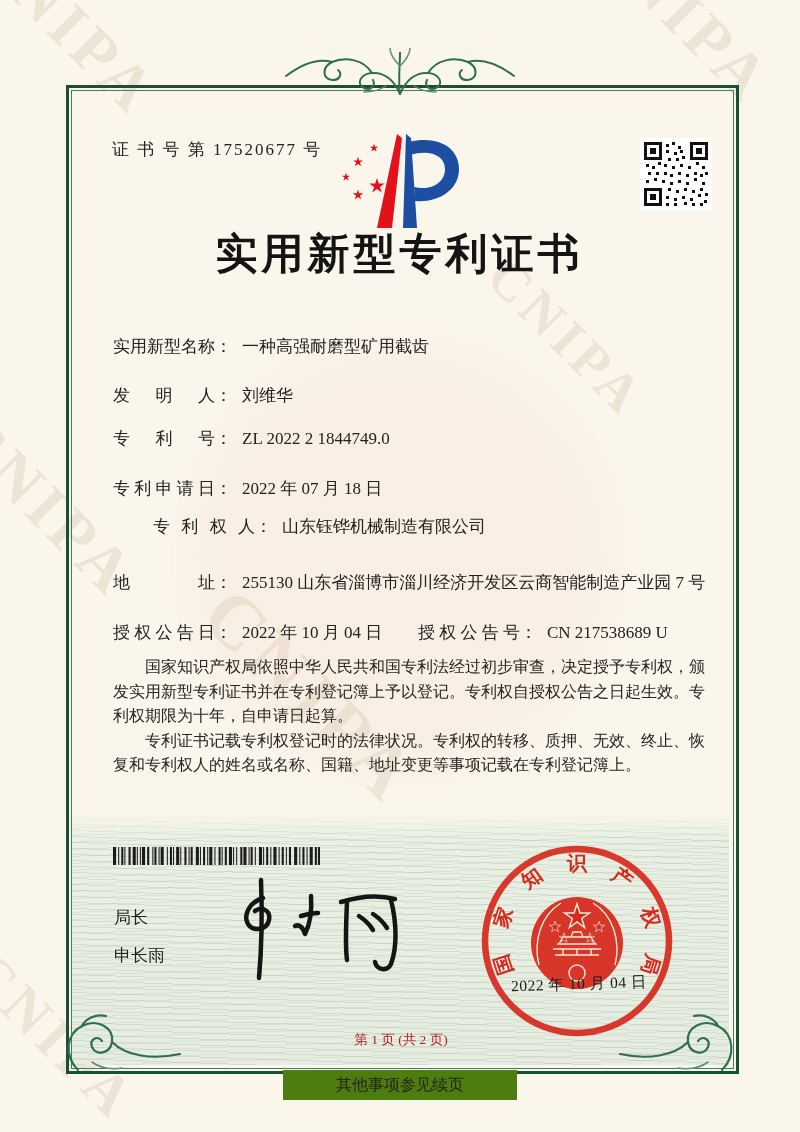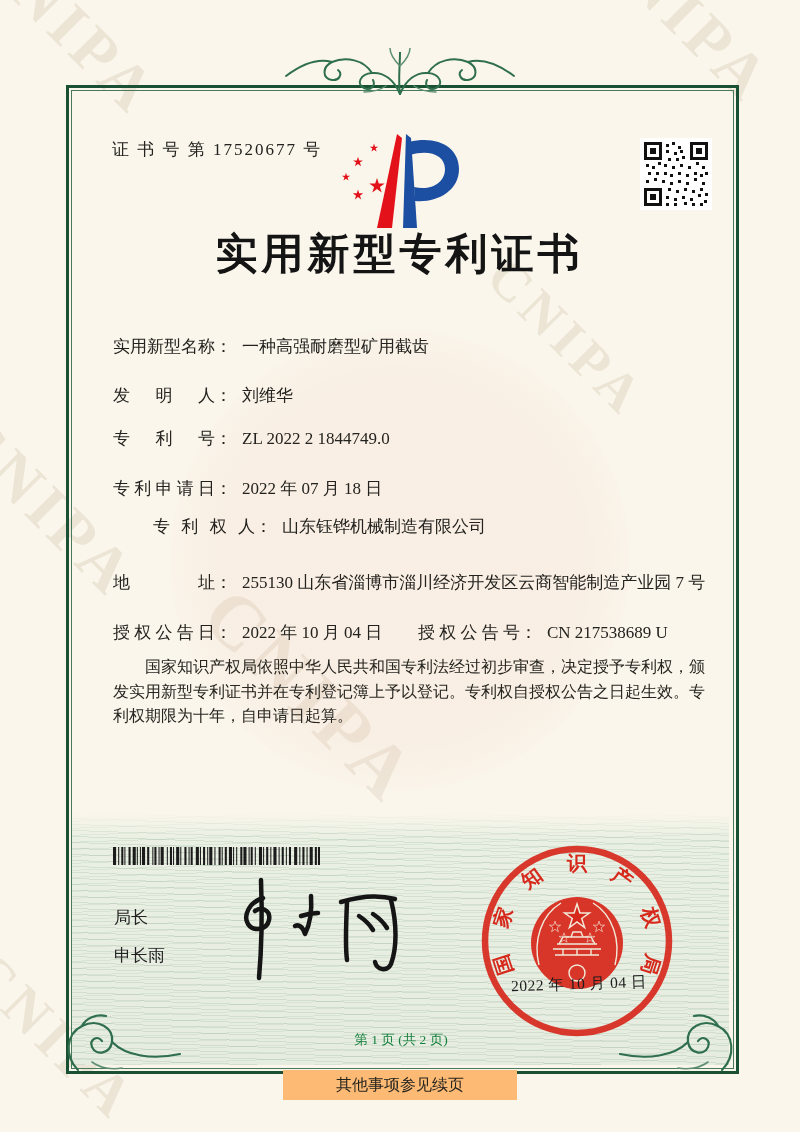--- a/index.html
+++ b/index.html
@@ -61,22 +61,22 @@
   .sc1{left:11px;top:62px;transform:rotate(-72deg);}
   .sc2{left:40px;top:22px;transform:rotate(-36deg);}
   .sc3{left:86px;top:7px;}
   .sc4{left:132px;top:22px;transform:rotate(36deg);}
   .sc5{left:161px;top:62px;transform:rotate(72deg);}
   .sc6{left:161px;top:110px;transform:rotate(108deg);}
   .seal-date{position:absolute;left:18px;top:131px;width:164px;text-align:center;font-size:15.5px;
       color:#1c1c1c;letter-spacing:0.5px;transform:rotate(-2deg);}
   
   .page-footer{position:absolute;left:66px;top:1031px;width:670px;text-align:center;
-      font-size:13.5px;color:#15803d;}
-  .continuation{position:absolute;left:283px;top:1070px;width:234px;height:30px;background:#fdba74;
+      font-size:13.5px;color:#b91c1c;}
+  .continuation{position:absolute;left:283px;top:1070px;width:234px;height:30px;background:#4d7c0f;
       text-align:center;line-height:30px;font-size:16px;color:#26251f;}
   .ornament{position:absolute;}
   .orn-top{left:278px;top:46px;}
   .orn-bl{left:56px;top:1012px;}
   .orn-br{left:604px;top:1012px;transform:scaleX(-1);}
 </style>
 </head>
 <body>
 
 <div class="page">
@@ -210,20 +210,21 @@
     <span class="fvalue">2022 年 10 月 04 日</span>
   </div>
   <div class="row r7b">
     <span class="flabel">授权公告号</span>
       <span class="fcolon">：</span>
     <span class="fvalue">CN 217538689 U</span>
   </div>
 
   <div class="paras">
     <p>国家知识产权局依照中华人民共和国专利法经过初步审查，决定授予专利权，颁发实用新型专利证书并在专利登记簿上予以登记。专利权自授权公告之日起生效。专利权期限为十年，自申请日起算。</p>
+    <p>专利证书记载专利权登记时的法律状况。专利权的转移、质押、无效、终止、恢复和专利权人的姓名或名称、国籍、地址变更等事项记载在专利登记簿上。</p>
   </div>
 
   <svg class="barcode" width="207" height="18" viewBox="0 0 200 17" preserveAspectRatio="none">
     <path fill="#1b1b1b" d="M0,0h3v17h-3z M5,0h1v17h-1z M8,0h2v17h-2z M11,0h1v17h-1z M15,0h2v17h-2z M19,0h3v17h-3z
       M23,0h1v17h-1z M26,0h1v17h-1z M28,0h3v17h-3z M33,0h2v17h-2z M38,0h1v17h-1z M40,0h2v17h-2z M44,0h1v17h-1z
       M46,0h3v17h-3z M52,0h1v17h-1z M55,0h2v17h-2z M58,0h1v17h-1z M61,0h3v17h-3z M65,0h1v17h-1z M69,0h2v17h-2z
       M73,0h1v17h-1z M75,0h2v17h-2z M80,0h3v17h-3z M84,0h1v17h-1z M87,0h2v17h-2z M91,0h1v17h-1z M93,0h3v17h-3z
       M98,0h1v17h-1z M102,0h2v17h-2z M105,0h1v17h-1z M108,0h2v17h-2z M112,0h3v17h-3z M116,0h1v17h-1z M119,0h1v17h-1z
       M123,0h2v17h-2z M126,0h3v17h-3z M131,0h1v17h-1z M133,0h2v17h-2z M137,0h1v17h-1z M141,0h3v17h-3z M145,0h1v17h-1z
       M148,0h2v17h-2z M152,0h1v17h-1z M155,0h3v17h-3z M160,0h1v17h-1z M163,0h2v17h-2z M167,0h1v17h-1z M170,0h2v17h-2z

